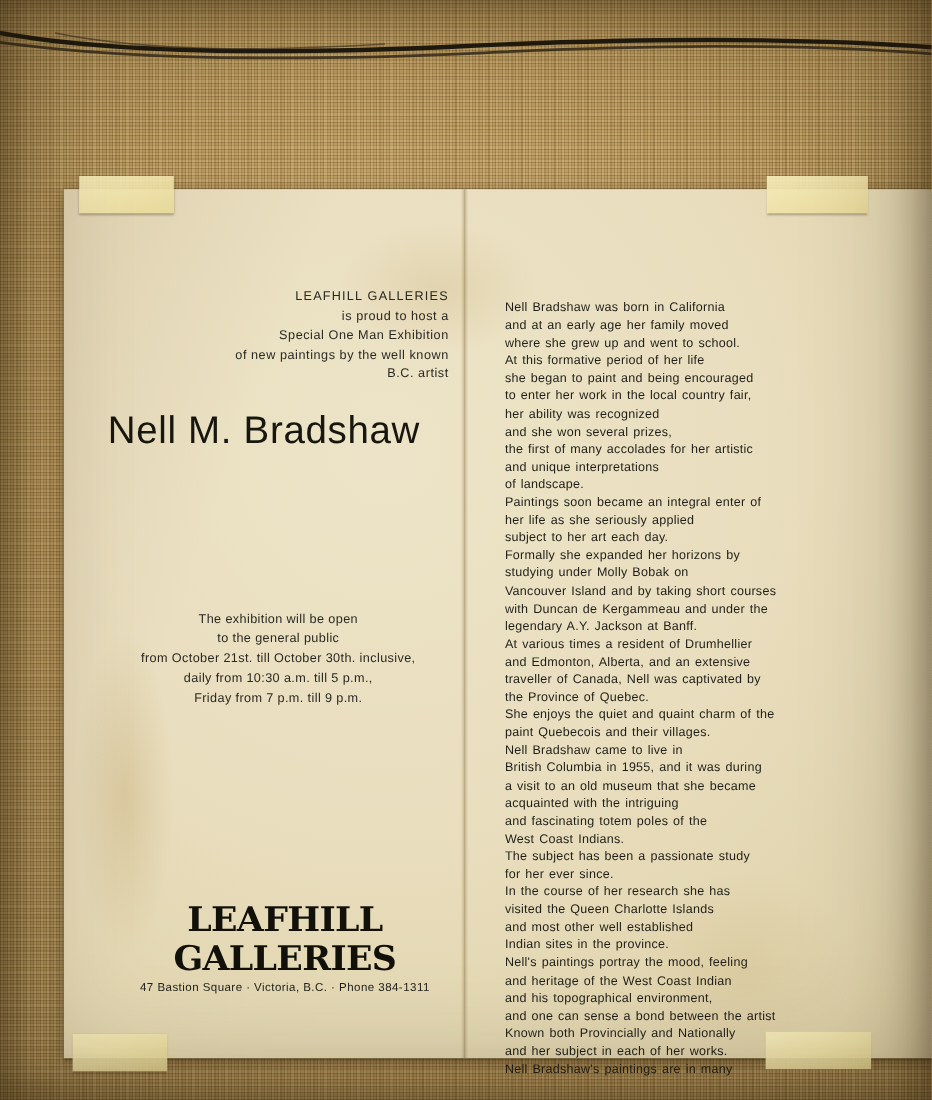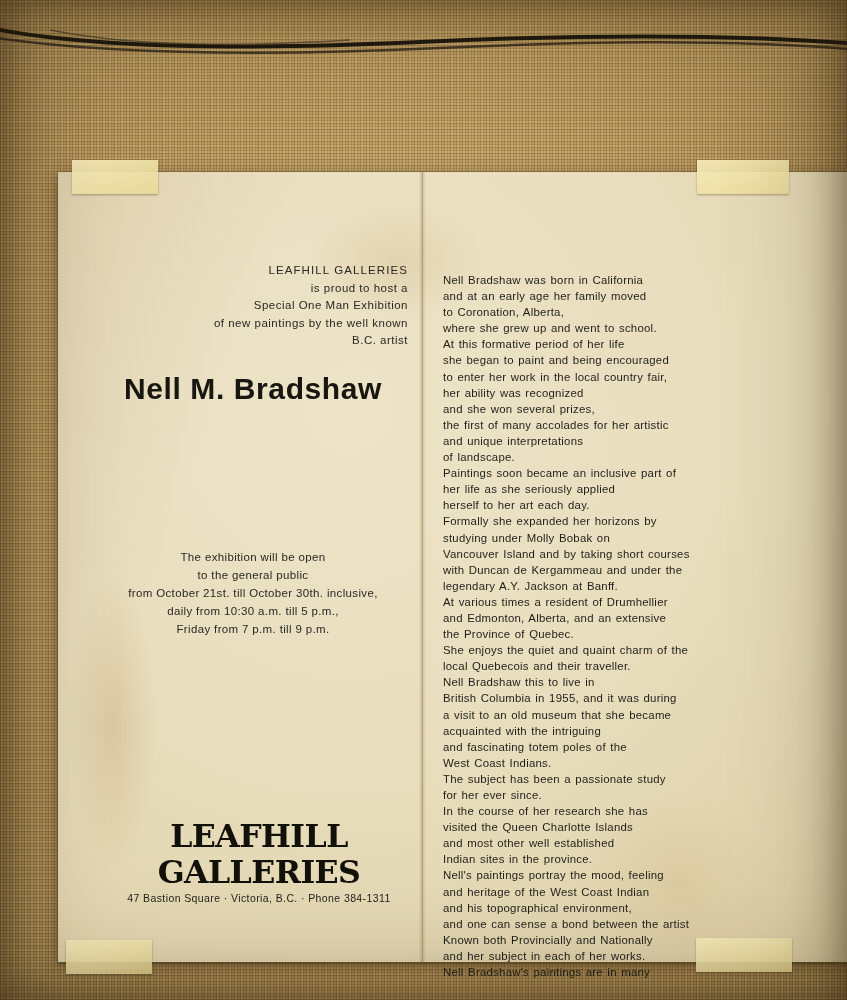--- a/index.html
+++ b/index.html
@@ -136,24 +136,24 @@
     text-align: right;
     font-size: 11.5px;
     line-height: 17.5px;
     letter-spacing: 0.5px;
     color: #2a2822;
   }
   .intro .l1 { letter-spacing: 1.1px; }
 
   .artist-name {
     margin-top: 22px;
-    text-align: center;
+    text-align: left;
     font-family: "Liberation Sans", sans-serif;
-    font-size: 30px;
-    font-weight: 700;
+    font-size: 35px;
+    font-weight: 400;
     letter-spacing: 0.6px;
     color: #17160f;
     white-space: nowrap;
   }
 
   .exhibition {
     margin-top: 142px;
     text-align: center;
     font-size: 11.5px;
     line-height: 18px;
@@ -187,20 +187,21 @@
   .bio-line {
     font-size: 11.4px;
     line-height: 16.1px;
     letter-spacing: 0.25px;
     color: #1f1e18;
     white-space: nowrap;
   }
   .bio-line.just {
     
     word-spacing: 1px;
+    margin-left: 16px;
   }
 </style>
 </head>
 <body>
 
 <div class="stage">
 
   <svg class="wire" viewBox="0 0 870 40" preserveAspectRatio="none">
     <path d="M0 10 C 120 34, 300 30, 430 24 C 560 18, 720 14, 870 26" stroke="#17140d" stroke-width="4" fill="none" opacity="0.95"></path>
     <path d="M0 19 C 140 40, 320 36, 450 30 C 580 24, 730 20, 870 32" stroke="#2a2318" stroke-width="2.5" fill="none" opacity="0.8"></path>
@@ -241,44 +242,44 @@
 
     <div class="gallery-footer">
       <div class="gallery-logo">LEAFHILL GALLERIES</div>
       <div class="gallery-address">47 Bastion Square  ·   Victoria, B.C.  ·   Phone 384-1311</div>
     </div>
 
     <div class="col-right">
       <div id="bio">
           <div class="bio-line just">Nell Bradshaw was born in California</div>
           <div class="bio-line just">and at an early age her family moved</div>
-          <div class="bio-line just">to Coronation, Alberta,</div>
           <div class="bio-line just">where she grew up and went to school.</div>
           <div class="bio-line just">At this formative period of her life</div>
           <div class="bio-line just">she began to paint and being encouraged</div>
           <div class="bio-line just">to enter her work in the local country fair,</div>
           <div class="bio-line just">her ability was recognized</div>
           <div class="bio-line just">and she won several prizes,</div>
           <div class="bio-line just">the first of many accolades for her artistic</div>
           <div class="bio-line just">and unique interpretations</div>
           <div class="bio-line just">of landscape.</div>
-          <div class="bio-line just">Paintings soon became an inclusive part of</div>
+          <div class="bio-line just">Paintings soon became an integral enter of</div>
           <div class="bio-line just">her life as she seriously applied</div>
-          <div class="bio-line just">herself to her art each day.</div>
+          <div class="bio-line just">subject to her art each day.</div>
           <div class="bio-line just">Formally she expanded her horizons by</div>
           <div class="bio-line just">studying under Molly Bobak on</div>
           <div class="bio-line just">Vancouver Island and by taking short courses</div>
           <div class="bio-line just">with Duncan de Kergammeau and under the</div>
           <div class="bio-line just">legendary A.Y. Jackson at Banff.</div>
           <div class="bio-line just">At various times a resident of Drumhellier</div>
           <div class="bio-line just">and Edmonton, Alberta, and an extensive</div>
+          <div class="bio-line just">traveller of Canada, Nell was captivated by</div>
           <div class="bio-line just">the Province of Quebec.</div>
           <div class="bio-line just">She enjoys the quiet and quaint charm of the</div>
-          <div class="bio-line just">local Quebecois and their traveller.</div>
-          <div class="bio-line just">Nell Bradshaw this to live in</div>
+          <div class="bio-line just">paint Quebecois and their villages.</div>
+          <div class="bio-line just">Nell Bradshaw came to live in</div>
           <div class="bio-line just">British Columbia in 1955, and it was during</div>
           <div class="bio-line just">a visit to an old museum that she became</div>
           <div class="bio-line just">acquainted with the intriguing</div>
           <div class="bio-line just">and fascinating totem poles of the</div>
           <div class="bio-line just">West Coast Indians.</div>
           <div class="bio-line just">The subject has been a passionate study</div>
           <div class="bio-line just">for her ever since.</div>
           <div class="bio-line just">In the course of her research she has</div>
           <div class="bio-line just">visited the Queen Charlotte Islands</div>
           <div class="bio-line just">and most other well established</div>

